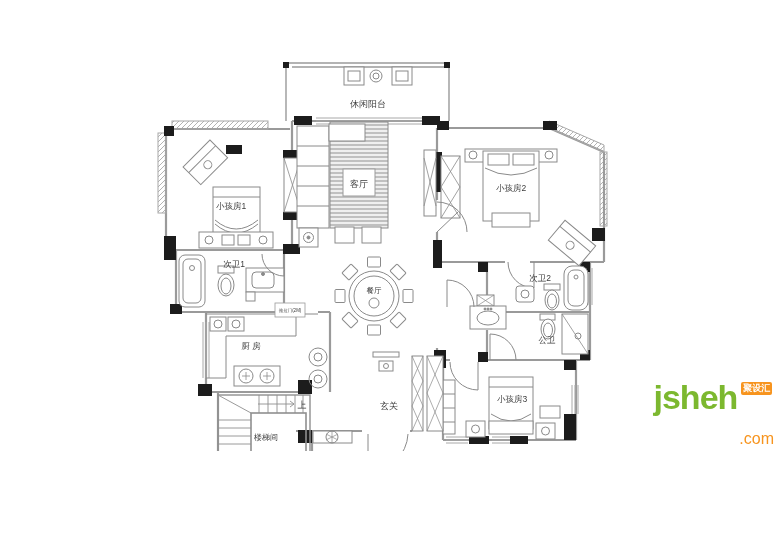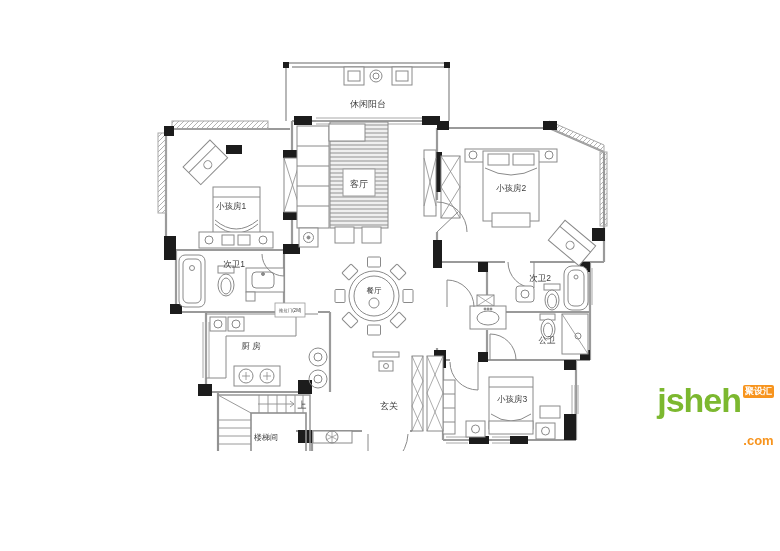--- a/index.html
+++ b/index.html
@@ -4,21 +4,21 @@
 <style>
   html,body{margin:0;padding:0;background:#fff;}
   #stage{position:relative;width:780px;height:451px;background:#ffffff;overflow:hidden;
          font-family:"Liberation Sans", sans-serif;}
   svg{position:absolute;left:0;top:0;}
   svg text{font-family:"Liberation Sans", sans-serif;fill:#3c3c3c;}
   .logo{position:absolute;right:6px;bottom:4px;display:flex;align-items:flex-start;line-height:1;}
   .logo .main{color:#7cb82f;font-weight:bold;font-size:34px;letter-spacing:-1px;font-family:"Liberation Sans",sans-serif;}
   .logo .right{display:flex;flex-direction:column;align-items:center;margin-left:2px;margin-top:2px;gap:36px;}
   .logo .badge{background:#f7941e;color:#ffffff;font-size:9px;font-weight:bold;padding:2px 2px;border-radius:2px;white-space:nowrap;}
-  .logo .com{color:#f7941e;font-weight:bold;font-size:13px;margin-top:0;}
+  .logo .com{color:#f7941e;font-weight:normal;font-size:16px;margin-top:0;}
 </style>
 </head>
 <body>
 
 <div id="stage">
 <svg width="780" height="551" viewBox="0 0 780 551">
   <defs>
     <pattern id="rug" width="4" height="4" patternUnits="userSpaceOnUse">
       <rect width="4" height="4" fill="#efefef"></rect>
       <line x1="0" y1="1" x2="4" y2="1" stroke="#9a9a9a" stroke-width="1.1"></line>

